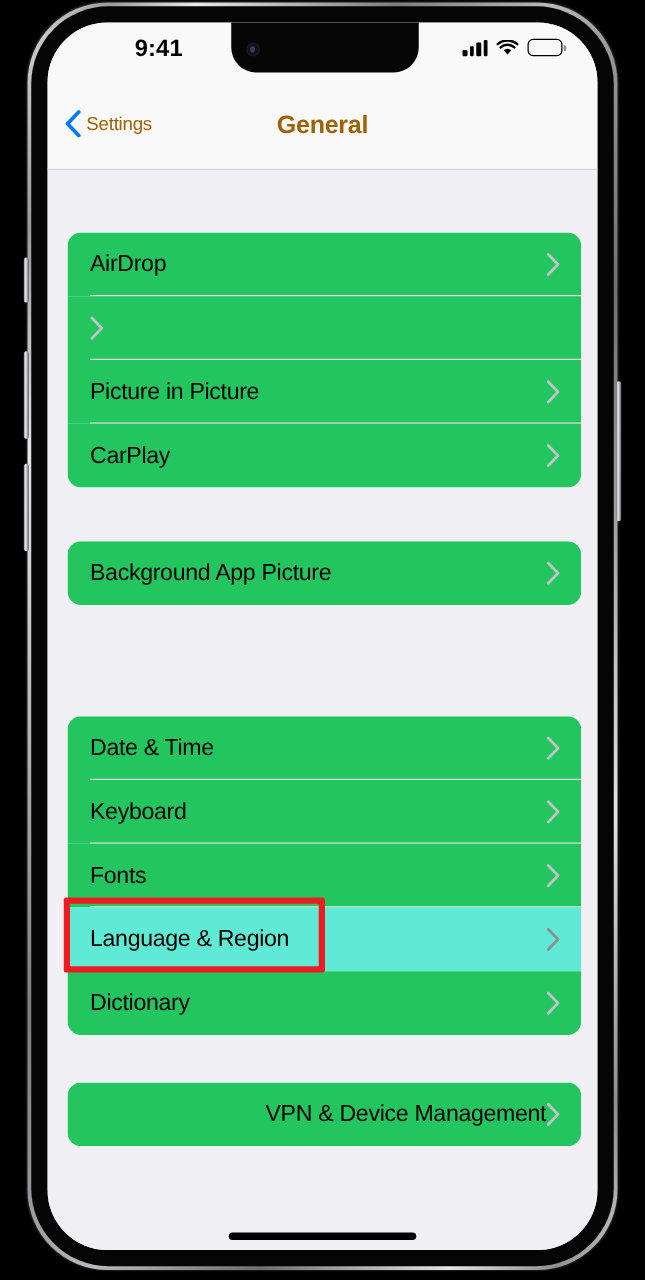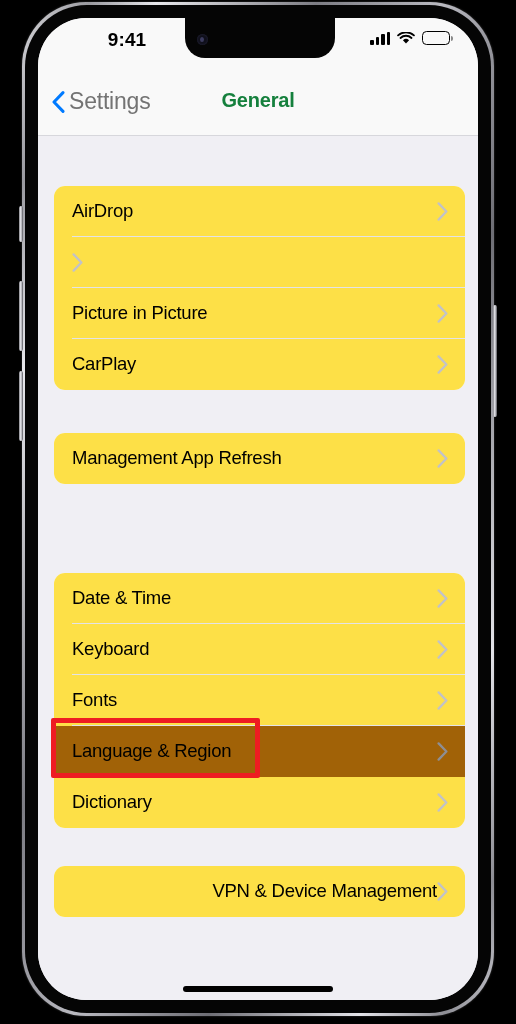--- a/index.html
+++ b/index.html
@@ -181,32 +181,32 @@
     position: absolute;
     left: 14px;
     top: 26px;
     display: flex;
     align-items: center;
     gap: 4px;
     cursor: pointer;
   }
   .chev-back { width: 13px; height: 22px; flex: none; }
   .nav-back-label {
-    font-size: 23px;
-    color: #737373;
+    font-size: 15px;
+    color: #a16207;
     letter-spacing: -0.2px;
   }
   .nav-title {
     position: absolute;
     left: 0; top: 27px;
     width: 440px;
     text-align: center;
     font-size: 20px;
     font-weight: bold;
-    color: #15803d;
+    color: #a16207;
     letter-spacing: -0.2px;
   }
 
   
   .content {
     position: absolute;
     left: 0; top: 118px;
     width: 440px;
     height: 864px;
     background: #f0eff4;
@@ -221,24 +221,24 @@
     border-radius: 11px;
     overflow: hidden;
   }
 
   .row {
     position: relative;
     height: 51px;
     display: flex;
     align-items: center;
     padding: 0 17px 0 18px;
-    background: #fde047;
+    background: #22c55e;
     cursor: pointer;
   }
-  .row.highlight { background: #a16207; }
+  .row.highlight { background: #5eead4; }
 
   .row-sep {
     position: absolute;
     left: 18px;
     right: 0;
     bottom: 0;
     height: 1px;
     background: #e3e3e7;
   }
 
@@ -348,21 +348,21 @@
         <div class="row">
           <span class="row-label">CarPlay</span>
           <svg class="chev-row" viewBox="0 0 11 19">
             <path d="M1.6 1.4 L9.4 9.5 L1.6 17.6" stroke="#c2c2c7" stroke-width="2.3" fill="none" stroke-linecap="round" stroke-linejoin="round"></path>
           </svg>
         </div>
       </div>
 
       <div class="group" style="top:297px;">
         <div class="row">
-          <span class="row-label">Management App Refresh</span>
+          <span class="row-label">Background App Picture</span>
           <svg class="chev-row" viewBox="0 0 11 19">
             <path d="M1.6 1.4 L9.4 9.5 L1.6 17.6" stroke="#c2c2c7" stroke-width="2.3" fill="none" stroke-linecap="round" stroke-linejoin="round"></path>
           </svg>
         </div>
       </div>
 
       <div class="group" style="top:437px;">
         <div class="row">
           <span class="row-label">Date &amp; Time</span>
           <svg class="chev-row" viewBox="0 0 11 19">

